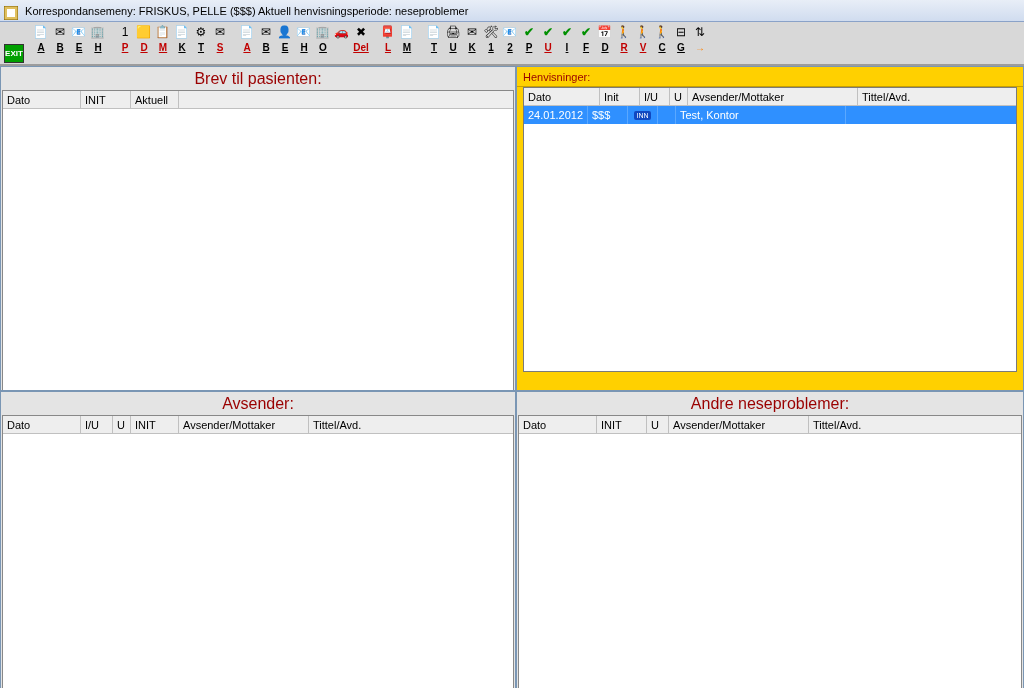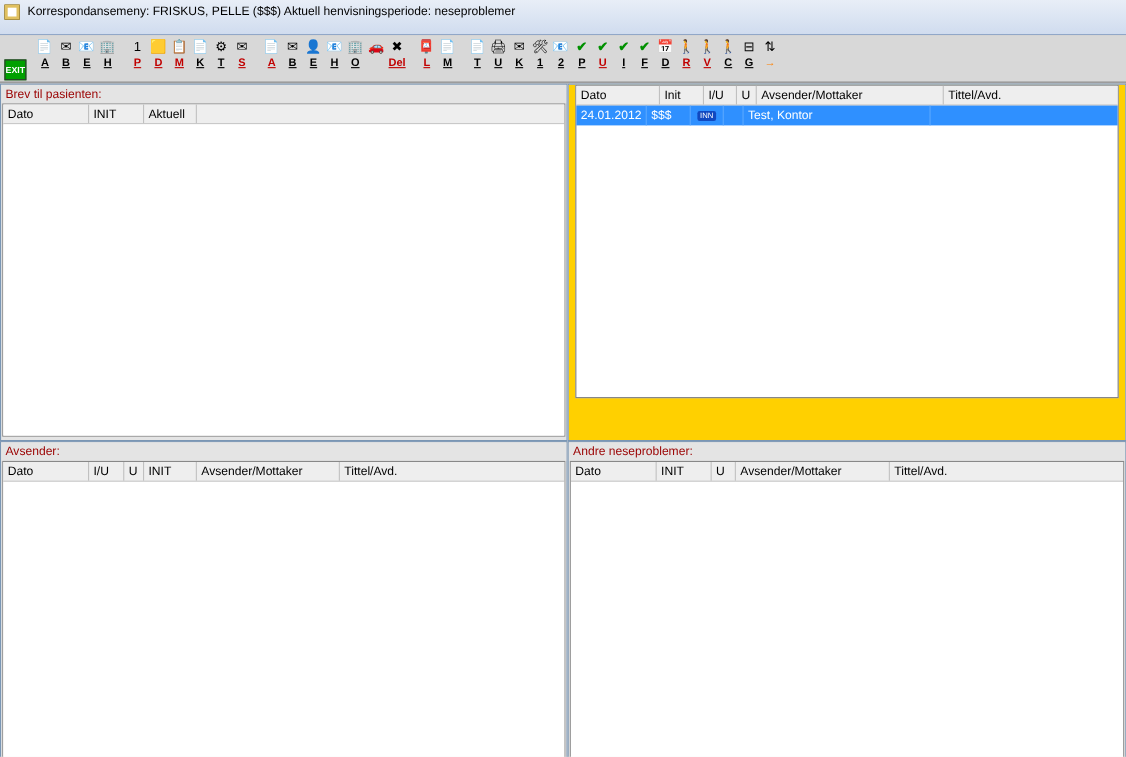--- a/index.html
+++ b/index.html
@@ -8,21 +8,21 @@
     font-family: Tahoma, Arial, sans-serif;
     font-size: 11px;
     background: #d4d0c8;
     width: 1024px;
     height: 688px;
     overflow: hidden;
   }
   .titlebar {
     background: linear-gradient(to bottom, #e8eef7, #d0dcef);
     border-bottom: 1px solid #8aa2c8;
-    height: 32px;
+    height: 22px;
     line-height: 22px;
     padding-left: 4px;
     color: #000;
   }
   .titlebar .icon {
     display:inline-block; width:14px; height:14px; vertical-align:middle;
     margin-right:4px;
   }
   .toolbar {
     background: #d8d8d8;
@@ -58,22 +58,23 @@
   }
   .panel {
     background:#fff;
     border:1px solid #7a96b4;
     position:relative;
     overflow:hidden;
   }
   .panel-title {
     color:#9a0000;
     padding:3px 4px 2px 4px;
-    font-size:11px;
+    font-size:16px;
     background:#e4e4e4;
+    text-align:center;
   }
   .colhdr {
     background:#eeeeee;
     border-bottom:1px solid #c0c0c0;
     display:flex;
     font-size:11px;
     height:18px;
     align-items:flex-start;
   }
   .colhdr div {
@@ -288,20 +289,21 @@
         <div style="width:78px">Dato</div>
         <div style="width:50px">INIT</div>
         <div style="width:48px">Aktuell</div>
       </div>
       <div class="dataarea" style="height:calc(100% - 18px)"></div>
     </div>
   </div>
 
   <div class="panel" style="padding:0;border:1px solid #7a96b4;background:#e4e4e4">
     <div class="henv-wrap" style="height:100%;">
+      <div class="yellow-hdr">Henvisninger:</div>
       <div class="henv-inner">
         <div class="colhdr">
           <div style="width:76px">Dato</div>
           <div style="width:40px">Init</div>
           <div style="width:30px">I/U</div>
           <div style="width:18px">U</div>
           <div style="width:170px">Avsender/Mottaker</div>
           <div style="flex:1;border-right:none">Tittel/Avd.</div>
         </div>
         <div class="row-sel">

